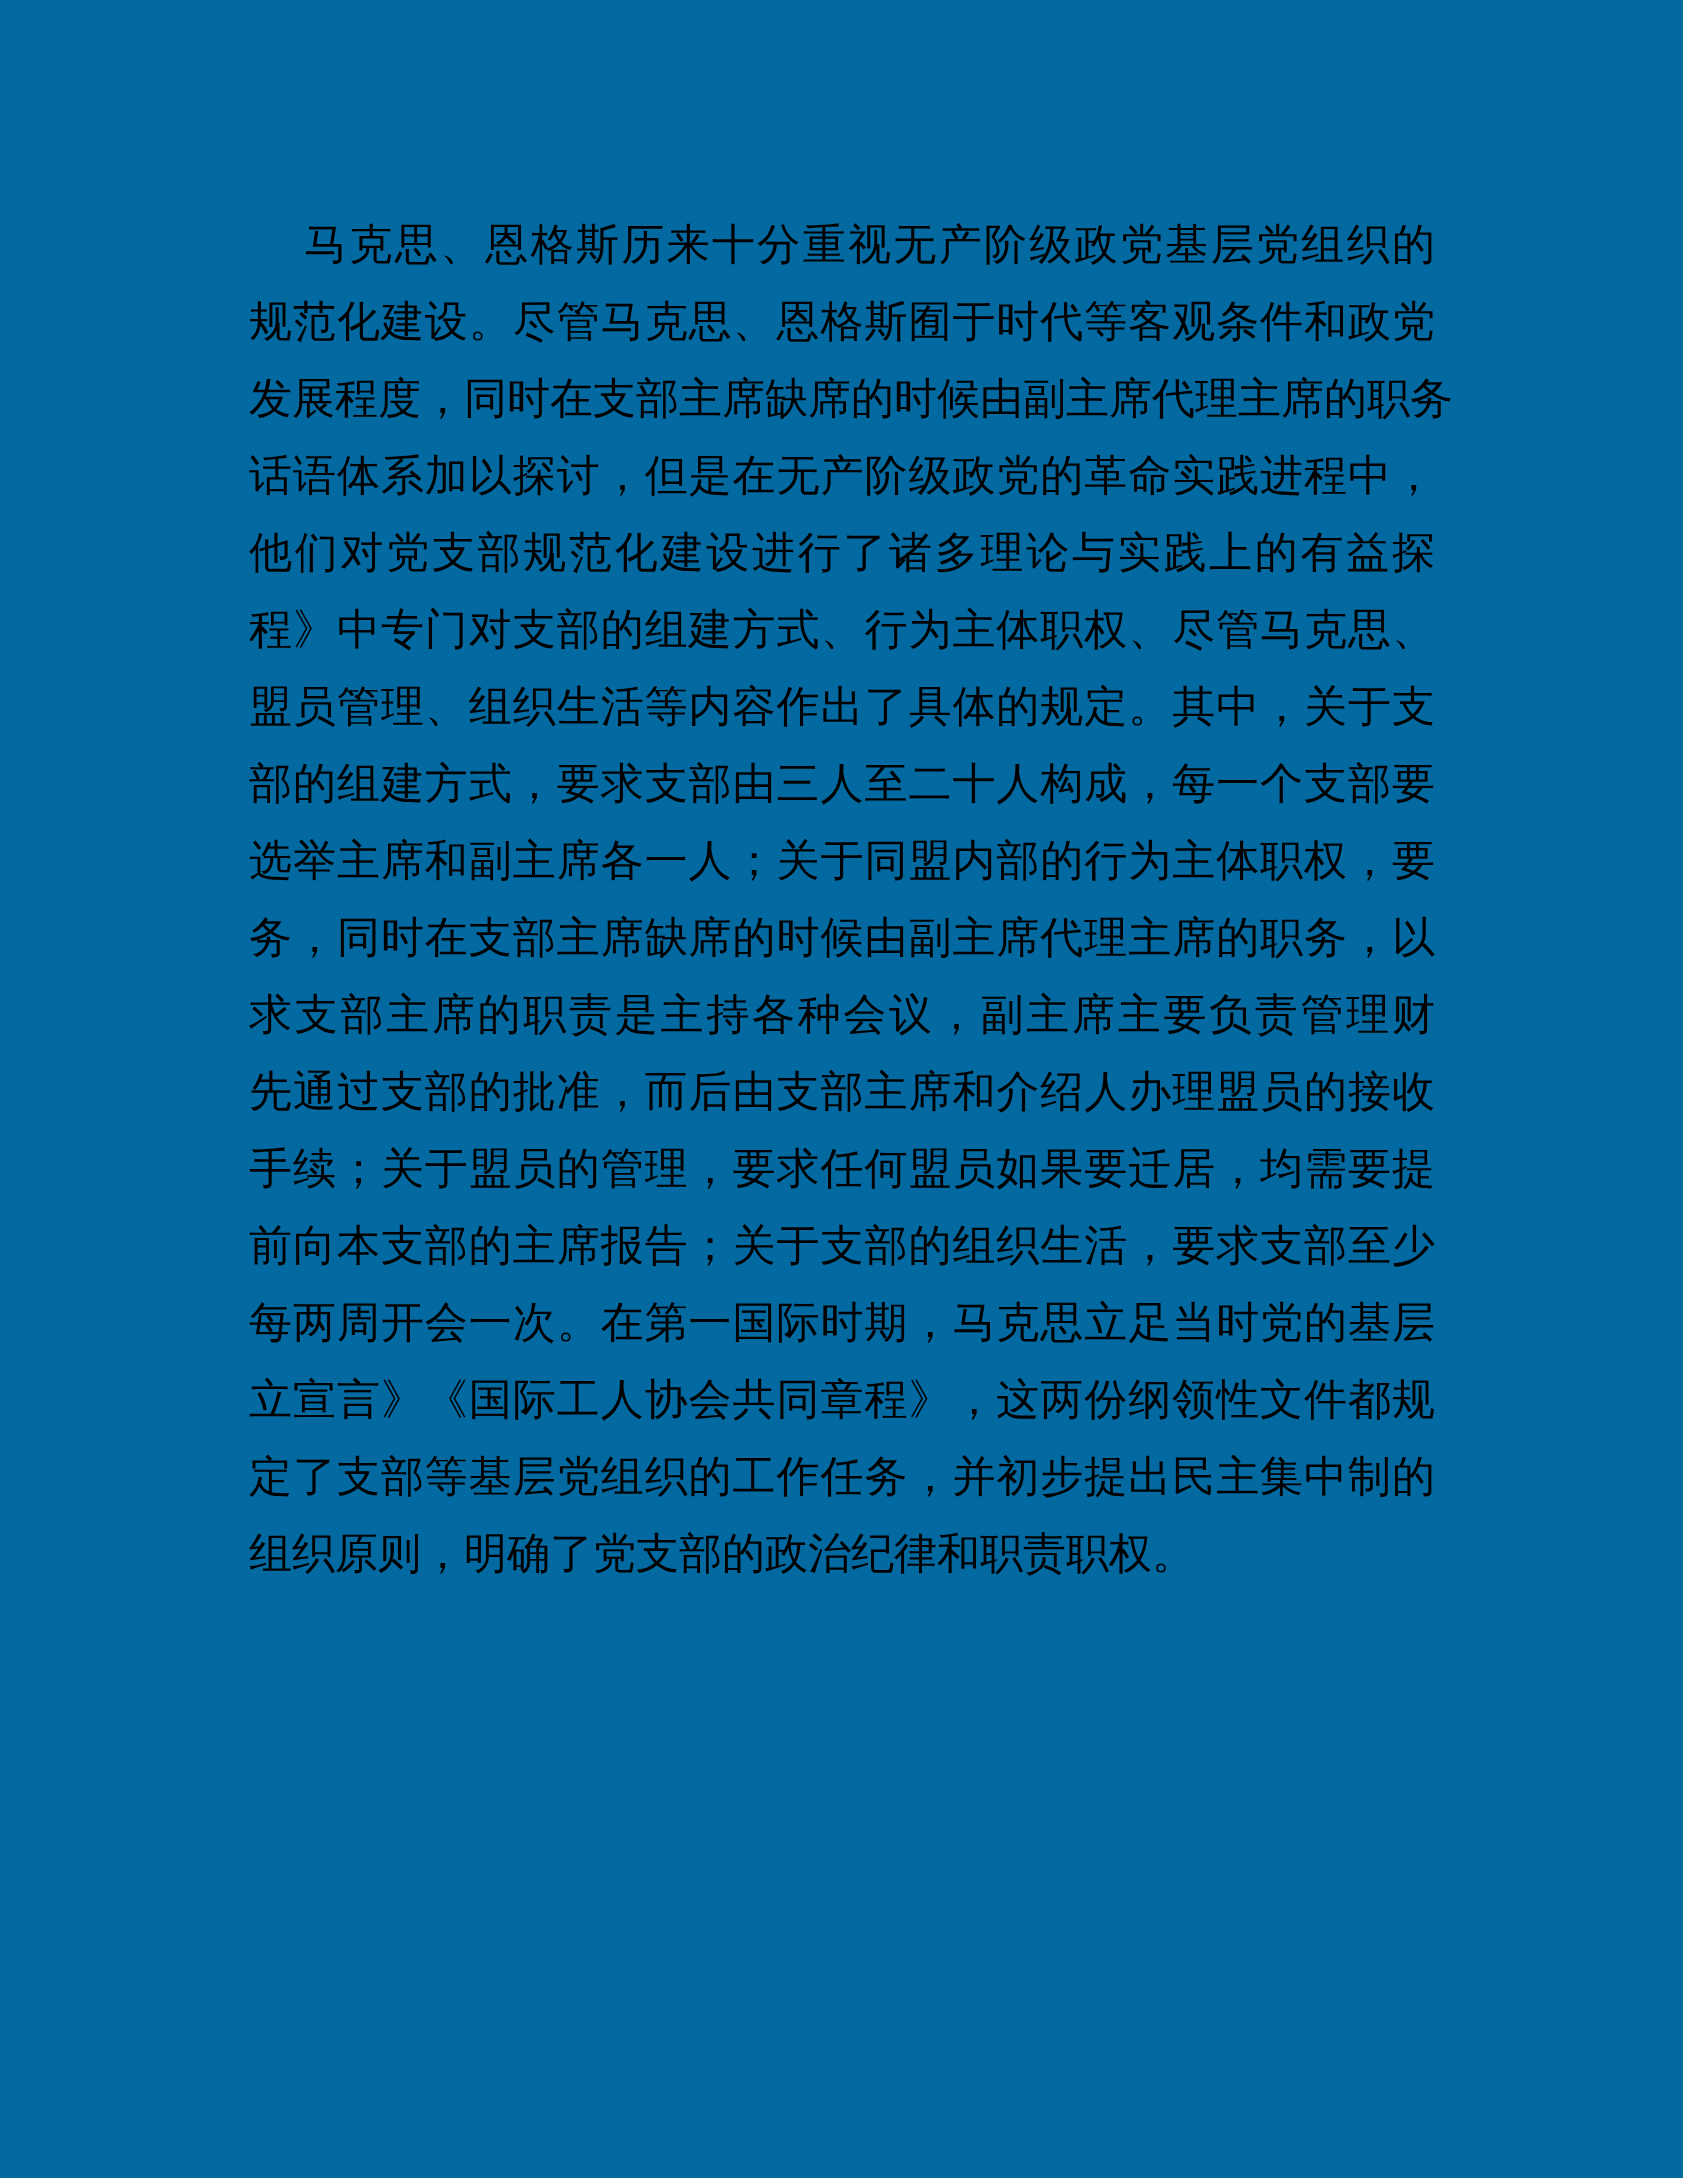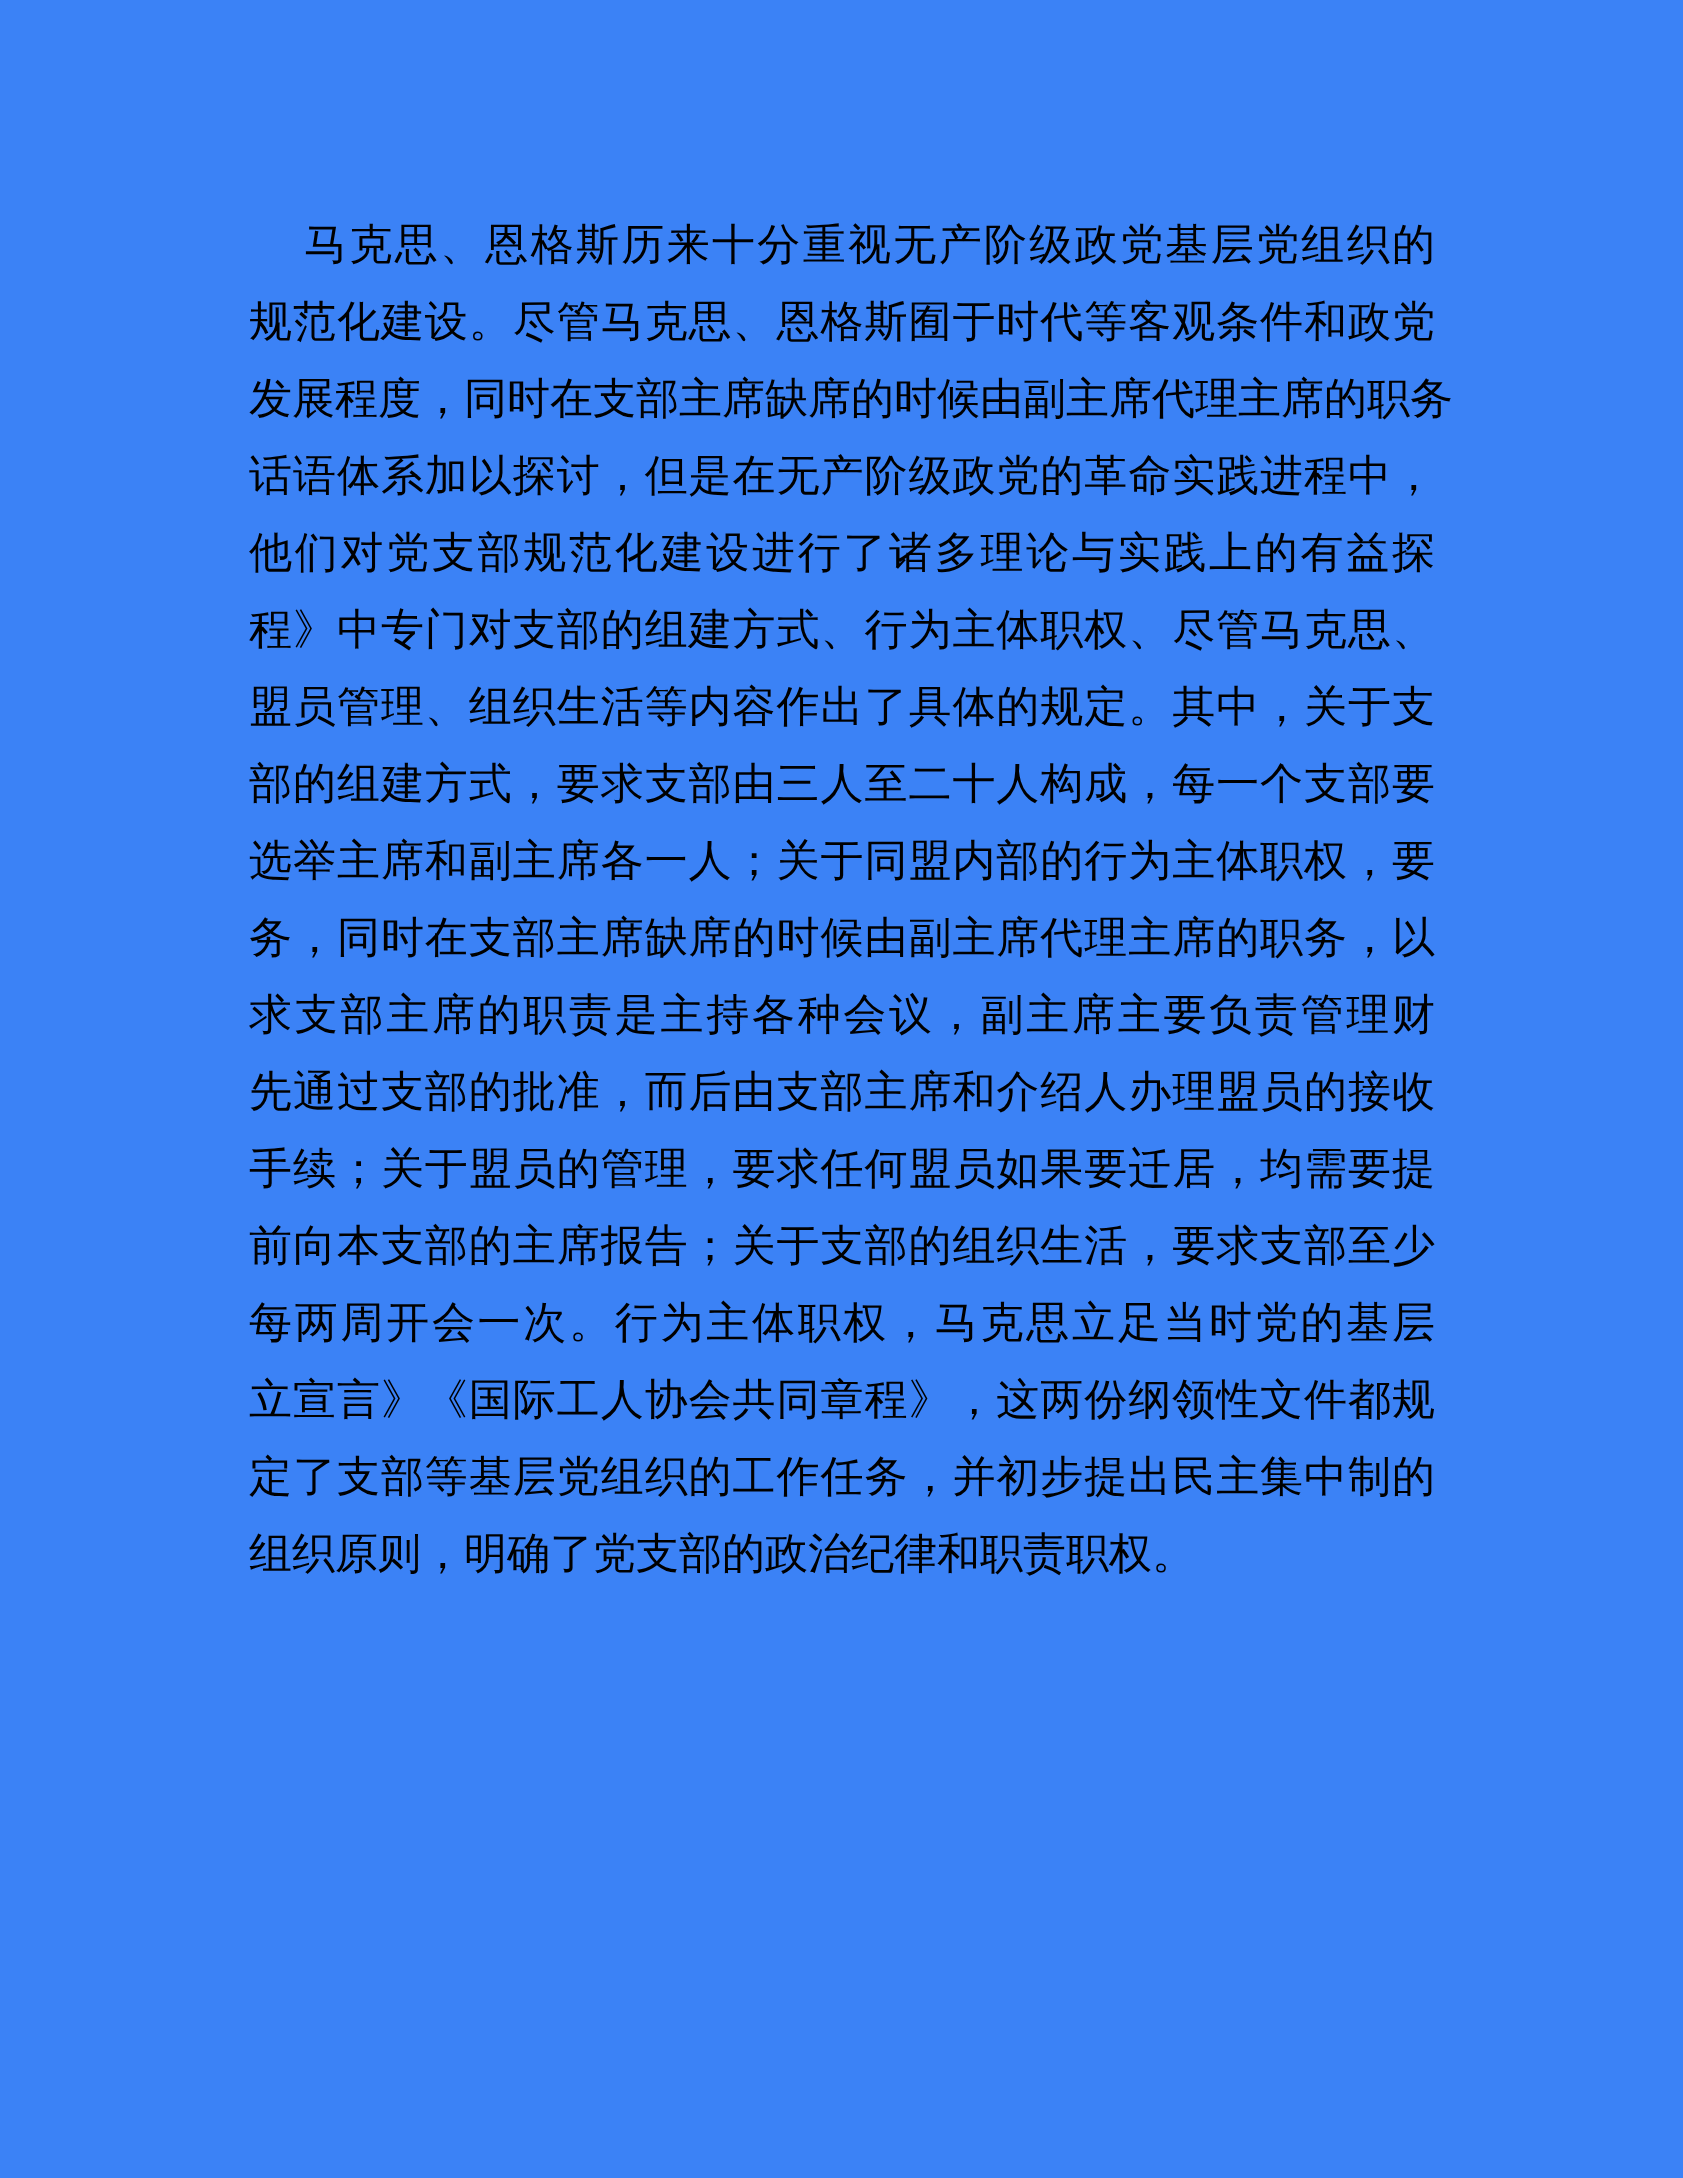--- a/index.html
+++ b/index.html
@@ -1,17 +1,17 @@
 <!DOCTYPE html>
 <html><head>
 <meta charset="utf-8">
 <style>
   html, body { margin: 0; padding: 0; background: #ffffff; }
   body { width: 1683px; height: 2178px; position: relative; overflow: hidden; }
-  .page { position: absolute; left: 0; top: 0; width: 1683px; height: 2178px; background: #3b82f6; }
+  .page { position: absolute; left: 0; top: 0; width: 1683px; height: 2178px; background: #0369a1; }
   .para { position: absolute; left: 249px; top: 206px; width: 1186px; }
   .line {
     display: block;
     height: 77px;
     line-height: 77px;
     font-family: "DejaVu Sans", "Liberation Sans", sans-serif;
     font-size: 43px;
     color: #000000;
     white-space: nowrap;
     text-align: justify;
@@ -34,19 +34,19 @@
     <span class="line">他们对党支部规范化建设进行了诸多理论与实践上的有益探</span>
     <span class="line">程》中专门对支部的组建方式、行为主体职权、尽管马克思、</span>
     <span class="line">盟员管理、组织生活等内容作出了具体的规定。其中，关于支</span>
     <span class="line">部的组建方式，要求支部由三人至二十人构成，每一个支部要</span>
     <span class="line">选举主席和副主席各一人；关于同盟内部的行为主体职权，要</span>
     <span class="line">务，同时在支部主席缺席的时候由副主席代理主席的职务，以</span>
     <span class="line">求支部主席的职责是主持各种会议，副主席主要负责管理财</span>
     <span class="line">先通过支部的批准，而后由支部主席和介绍人办理盟员的接收</span>
     <span class="line">手续；关于盟员的管理，要求任何盟员如果要迁居，均需要提</span>
     <span class="line">前向本支部的主席报告；关于支部的组织生活，要求支部至少</span>
-    <span class="line">每两周开会一次。行为主体职权，马克思立足当时党的基层</span>
+    <span class="line">每两周开会一次。在第一国际时期，马克思立足当时党的基层</span>
     <span class="line">立宣言》《国际工人协会共同章程》，这两份纲领性文件都规</span>
     <span class="line">定了支部等基层党组织的工作任务，并初步提出民主集中制的</span>
     <span class="line last">组织原则，明确了党支部的政治纪律和职责职权。</span>
   </div>
 </div>
 
 
 </body></html>

